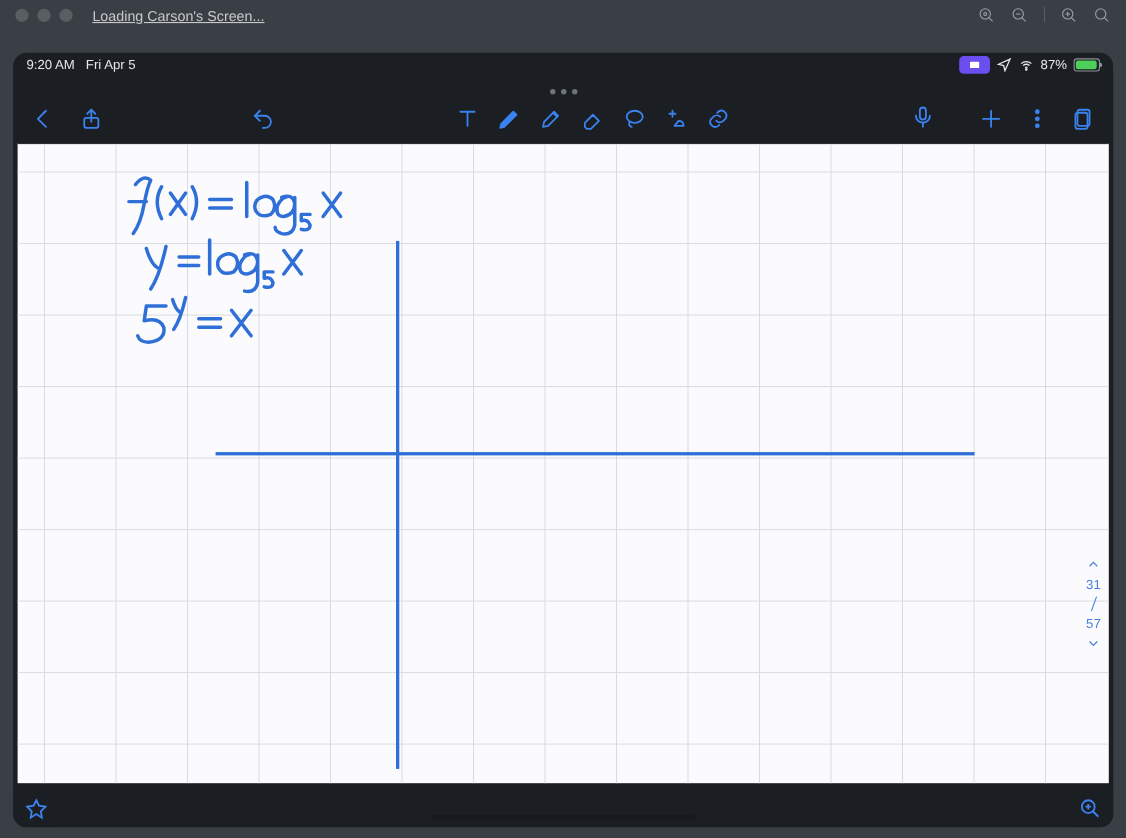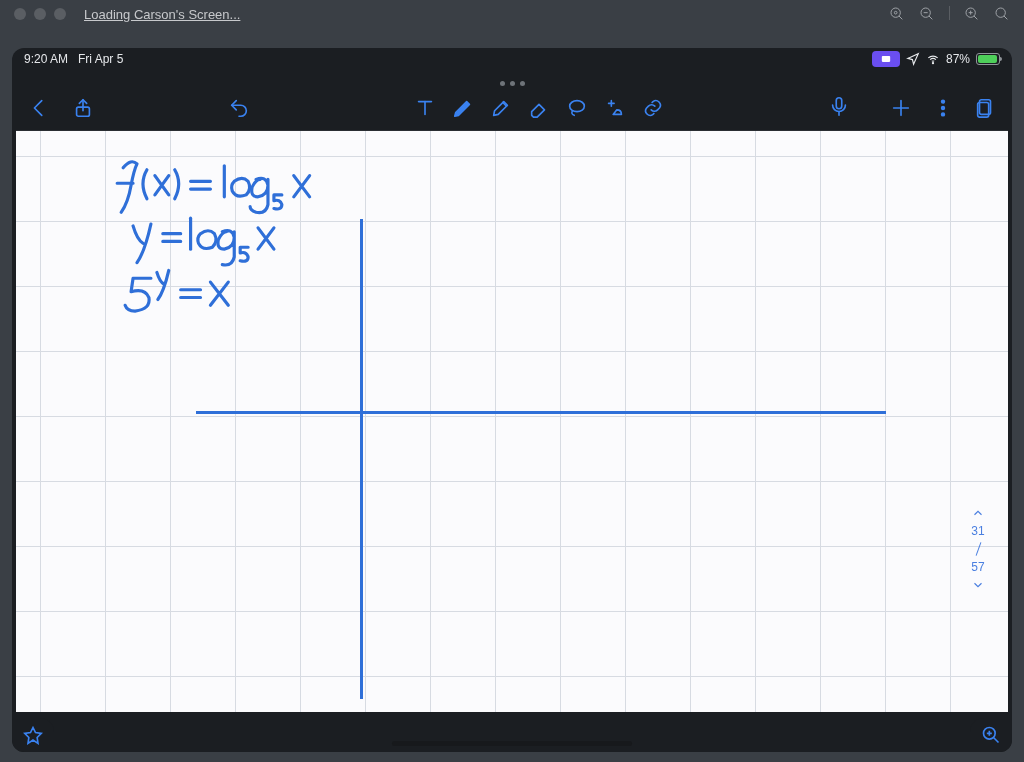--- a/index.html
+++ b/index.html
@@ -55,21 +55,21 @@
   }
 
   
   .hand { position: absolute; left: 0; top: 0; width: 100%; height: 100%; pointer-events: none; }
 
   
   .axis-v { position: absolute; left: 344px; top: 88px; width: 3px; height: 480px; background: #2f6fd8; }
   .axis-h { position: absolute; left: 180px; top: 280px; width: 690px; height: 3px; background: #2f6fd8; }
 
   
-  .page-ind { position: absolute; right: 16px; bottom: 120px; width: 28px; display: flex; flex-direction: column; align-items: center; gap: 4px; color: #4a7fe0; font-size: 12px; }
+  .page-ind { position: absolute; right: 0; bottom: 120px; width: 28px; display: flex; flex-direction: column; align-items: center; gap: 4px; color: #4a7fe0; font-size: 12px; }
   .page-ind svg { width: 14px; height: 14px; stroke: #4a7fe0; fill: none; stroke-width: 2; }
   .page-ind .slash { height: 14px; width: 1px; background: #4a7fe0; transform: rotate(20deg); }
 
   
   .corner { position: absolute; bottom: 0; width: 42px; height: 34px; background: #1b1e22; display: flex; align-items: center; justify-content: center; }
   .corner.left { left: 0; border-top-right-radius: 14px; }
   .corner.right { right: 0; border-top-left-radius: 14px; }
   .corner svg { width: 20px; height: 20px; stroke: #3a82f0; fill: none; stroke-width: 2; }
 
   .home-ind { position: absolute; bottom: 6px; left: 50%; transform: translateX(-50%); width: 240px; height: 5px; background: #17191c; border-radius: 3px; }

